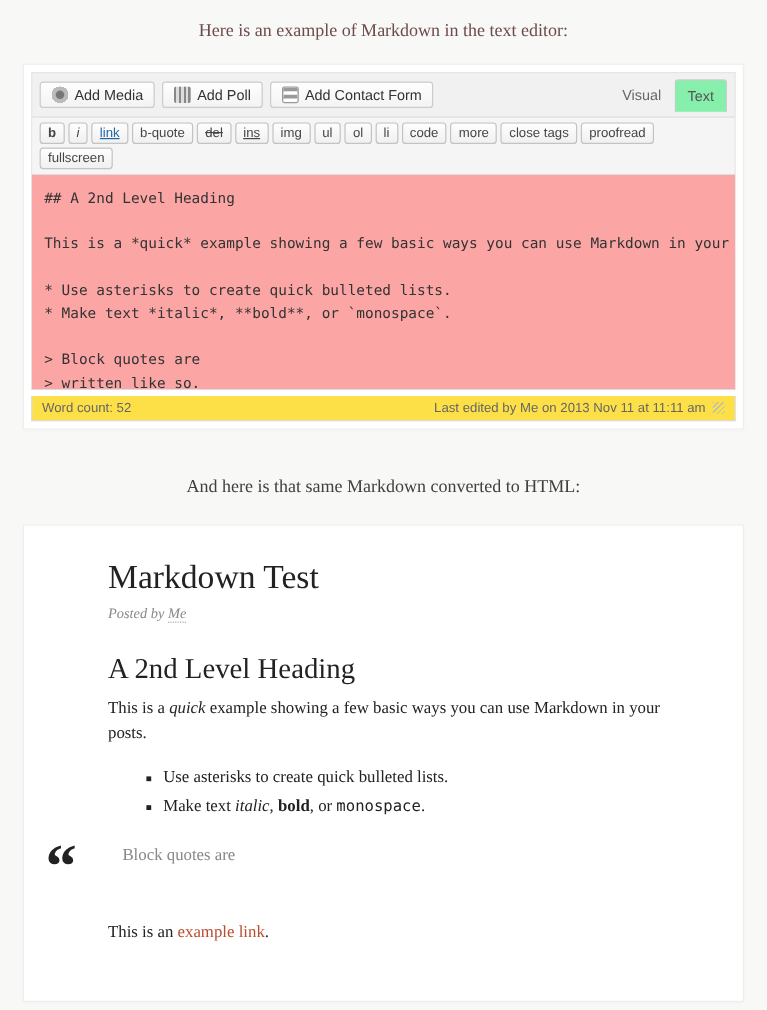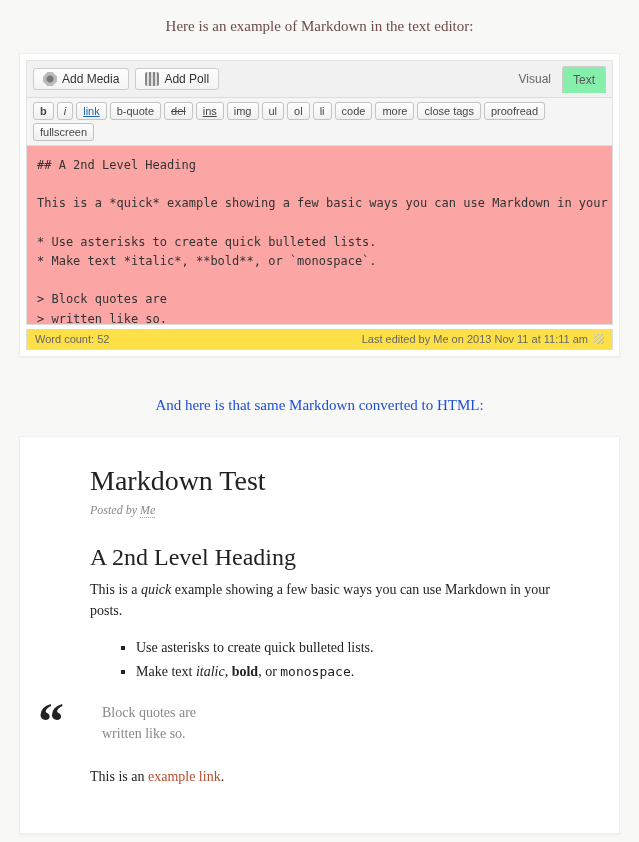--- a/index.html
+++ b/index.html
@@ -130,21 +130,21 @@
     border: 1px solid #ddd;
     border-top: none;
   }
   .resize-grip {
     width: 10px; height: 10px;
     background: repeating-linear-gradient(135deg,#bbb 0 1px,transparent 1px 3px);
     margin-left: 6px;
   }
   .section2-intro {
     text-align: center;
-    color: #1d4ed8;
+    color: #404040;
     font-size: 15px;
     margin: 40px 0 22px;
   }
   .rendered-panel {
     background: #fff;
     border: 1px solid #eee;
     margin: 0 14px;
     padding: 28px 50px 30px 70px;
     box-shadow: 0 1px 3px rgba(0,0,0,0.04);
     color: #222;
@@ -223,20 +223,24 @@
   <div class="editor-panel">
     <div class="editor-bg">
       <div class="media-row">
         <button class="media-btn">
           <span class="mi media"></span>
           <span>Add Media</span>
         </button>
         <button class="media-btn">
           <span class="mi poll"></span>
           <span>Add Poll</span>
+        </button>
+        <button class="media-btn">
+          <span class="mi form"></span>
+          <span>Add Contact Form</span>
         </button>
         <div class="view-tabs">
           <div class="view-tab">Visual</div>
           <div class="view-tab active">Text</div>
         </div>
       </div>
       <div class="quicktags-row">
         <button class="qt-btn qt-bold">b</button>
         <button class="qt-btn qt-italic">i</button>
         <button class="qt-btn qt-underline">link</button>
@@ -289,21 +293,20 @@
       <ul>
         <li>Use asterisks to create quick bulleted lists.</li>
         <li>
           <span>Make text </span><em>italic</em><span>, </span><strong>bold</strong><span>, or </span><code>monospace</code><span>.</span>
         </li>
       </ul>
       <div class="blockquote-wrap">
         <div class="blockquote-mark">“</div>
         <div class="blockquote-body">
           <div>Block quotes are</div>
-          <div>written like so.</div>
         </div>
       </div>
       <p>
         <span>This is an </span><a href="#">example link</a><span>.</span>
       </p>
     </div>
   </div>
 
 </div>
 

